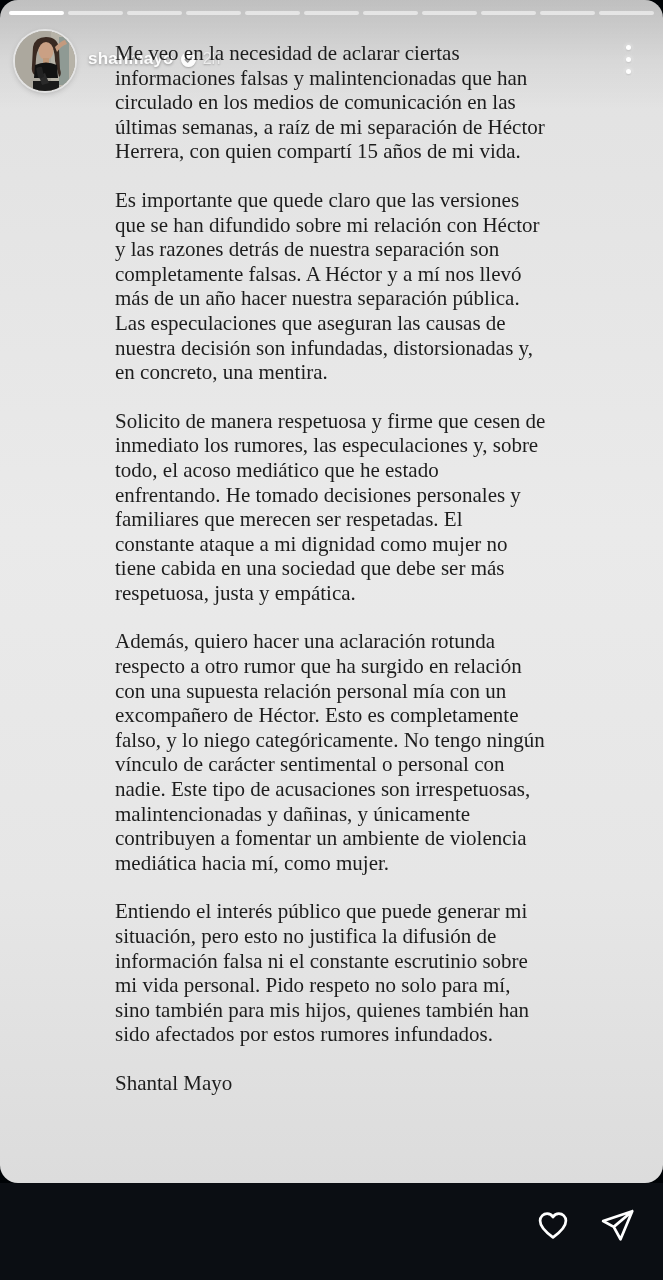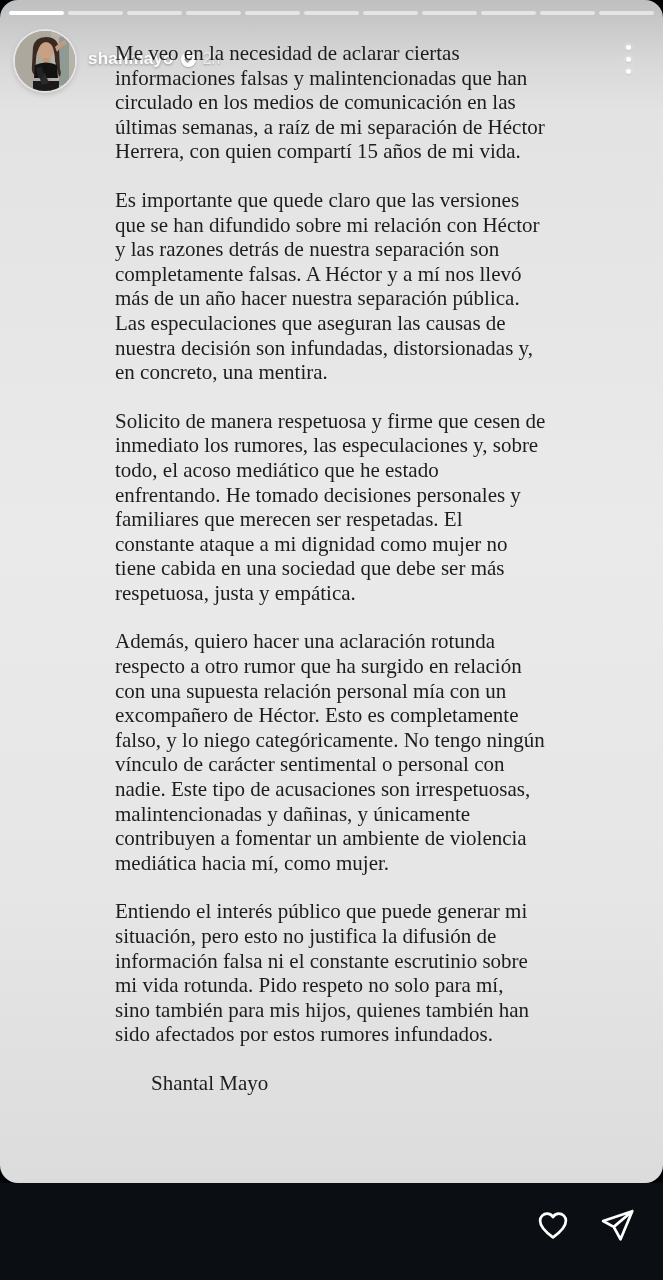--- a/index.html
+++ b/index.html
@@ -86,21 +86,21 @@
     width: 470px;
     font-family: "Liberation Serif", "DejaVu Serif", serif;
     color: #1d1d1d;
     font-size: 21px;
     line-height: 24.6px;
   }
   .statement p {
     white-space: pre-line;
     margin: 13px 0 24px 0;
   }
-  .signature { white-space: pre-line; margin-left: 36px; }
+  .signature { white-space: pre-line; }
 
   
   .bottom-bar {
     position: absolute; left: 0; bottom: 0;
     width: 663px; height: 97px;
     background: #0b0e13;
     display: flex; align-items: center; justify-content: flex-end;
     gap: 28px; padding: 0 26px 10px 0;
   }
   .icon-button { cursor: pointer; display: block; }
@@ -192,21 +192,21 @@
 excompañero de Héctor. Esto es completamente
 falso, y lo niego categóricamente. No tengo ningún
 vínculo de carácter sentimental o personal con
 nadie. Este tipo de acusaciones son irrespetuosas,
 malintencionadas y dañinas, y únicamente
 contribuyen a fomentar un ambiente de violencia
 mediática hacia mí, como mujer.</p>
     <p>Entiendo el interés público que puede generar mi
 situación, pero esto no justifica la difusión de
 información falsa ni el constante escrutinio sobre
-mi vida rotunda. Pido respeto no solo para mí,
+mi vida personal. Pido respeto no solo para mí,
 sino también para mis hijos, quienes también han
 sido afectados por estos rumores infundados.</p>
     <div class="signature">Shantal Mayo</div>
   </div>
 </div>
 
 <div class="bottom-bar">
   <span class="icon-button">
     <svg width="36" height="36" viewBox="0 0 24 24">
       <path d="M12 20.2 C9.2 18.2 3.4 14.2 3.4 9.2 C3.4 6.4 5.6 4.4 8.1 4.4 C9.7 4.4 11.2 5.3 12 6.7 C12.8 5.3 14.3 4.4 15.9 4.4 C18.4 4.4 20.6 6.4 20.6 9.2 C20.6 14.2 14.8 18.2 12 20.2 Z" fill="none" stroke="#ffffff" stroke-width="1.8" stroke-linejoin="round"></path>

